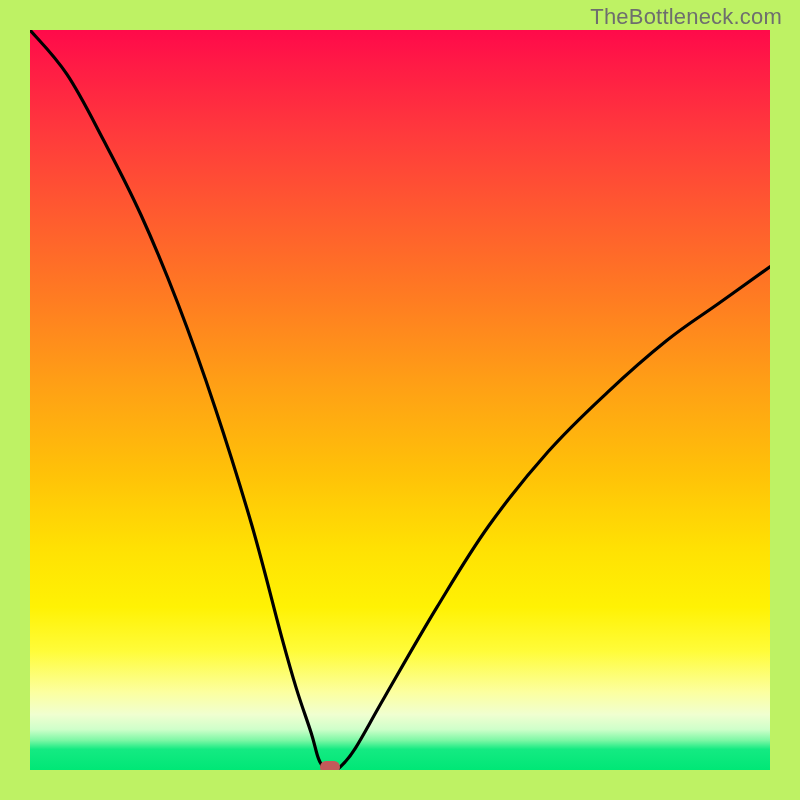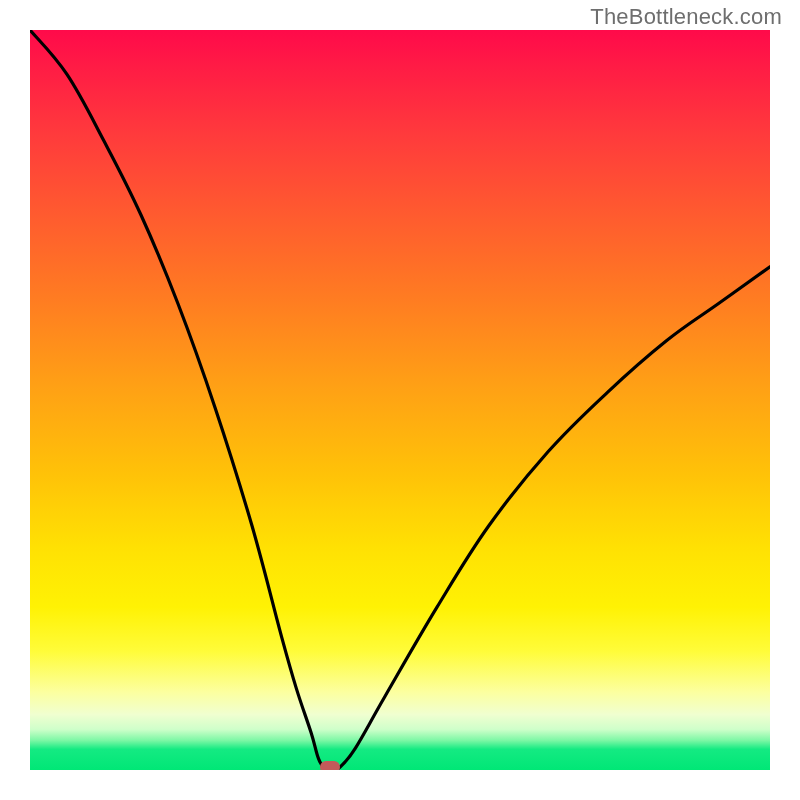--- a/index.html
+++ b/index.html
@@ -8,21 +8,21 @@
     width: 800px;
     height: 800px;
     overflow: hidden;
     background: #000;
     font-family: Arial, Helvetica, sans-serif;
   }
   .frame {
     position: relative;
     width: 800px;
     height: 800px;
-    background: #ffffff;
+    background: #bef264;
   }
   .plot {
     position: absolute;
     left: 30px;
     top: 30px;
     width: 740px;
     height: 740px;
     overflow: hidden;
   }
   .gradient {

